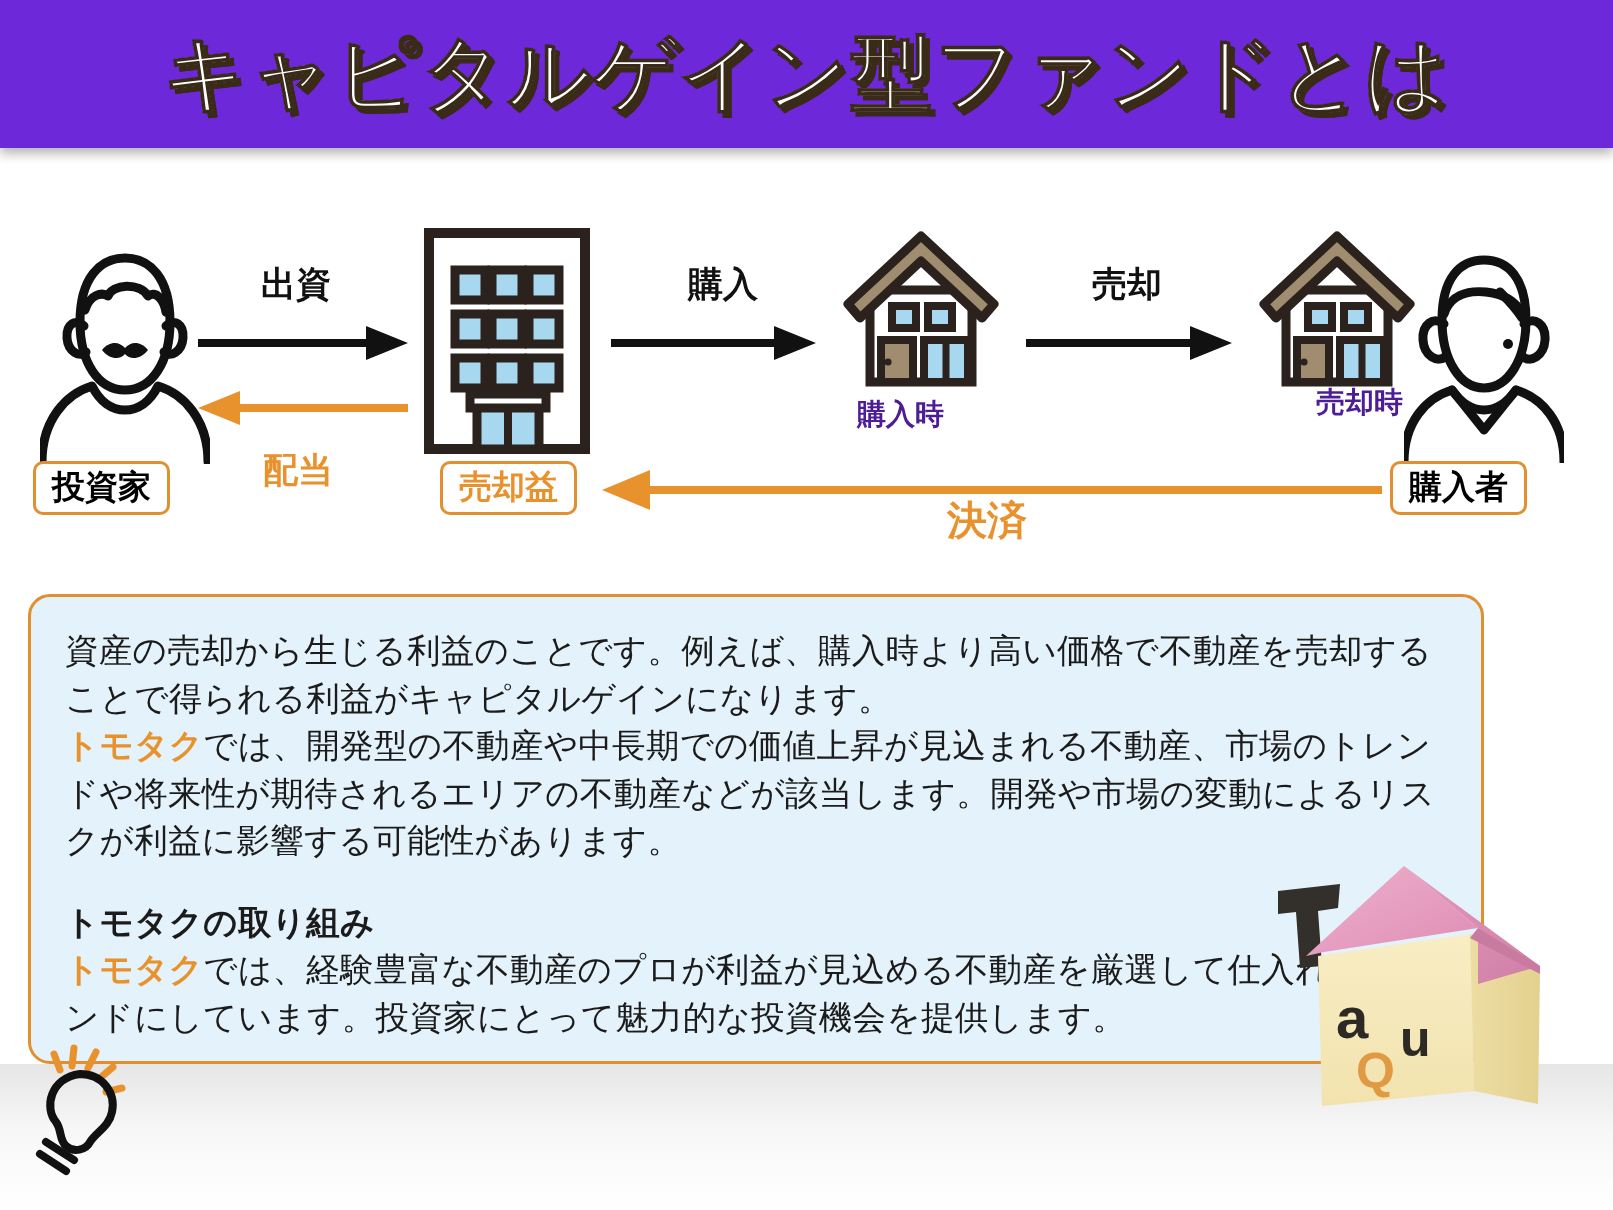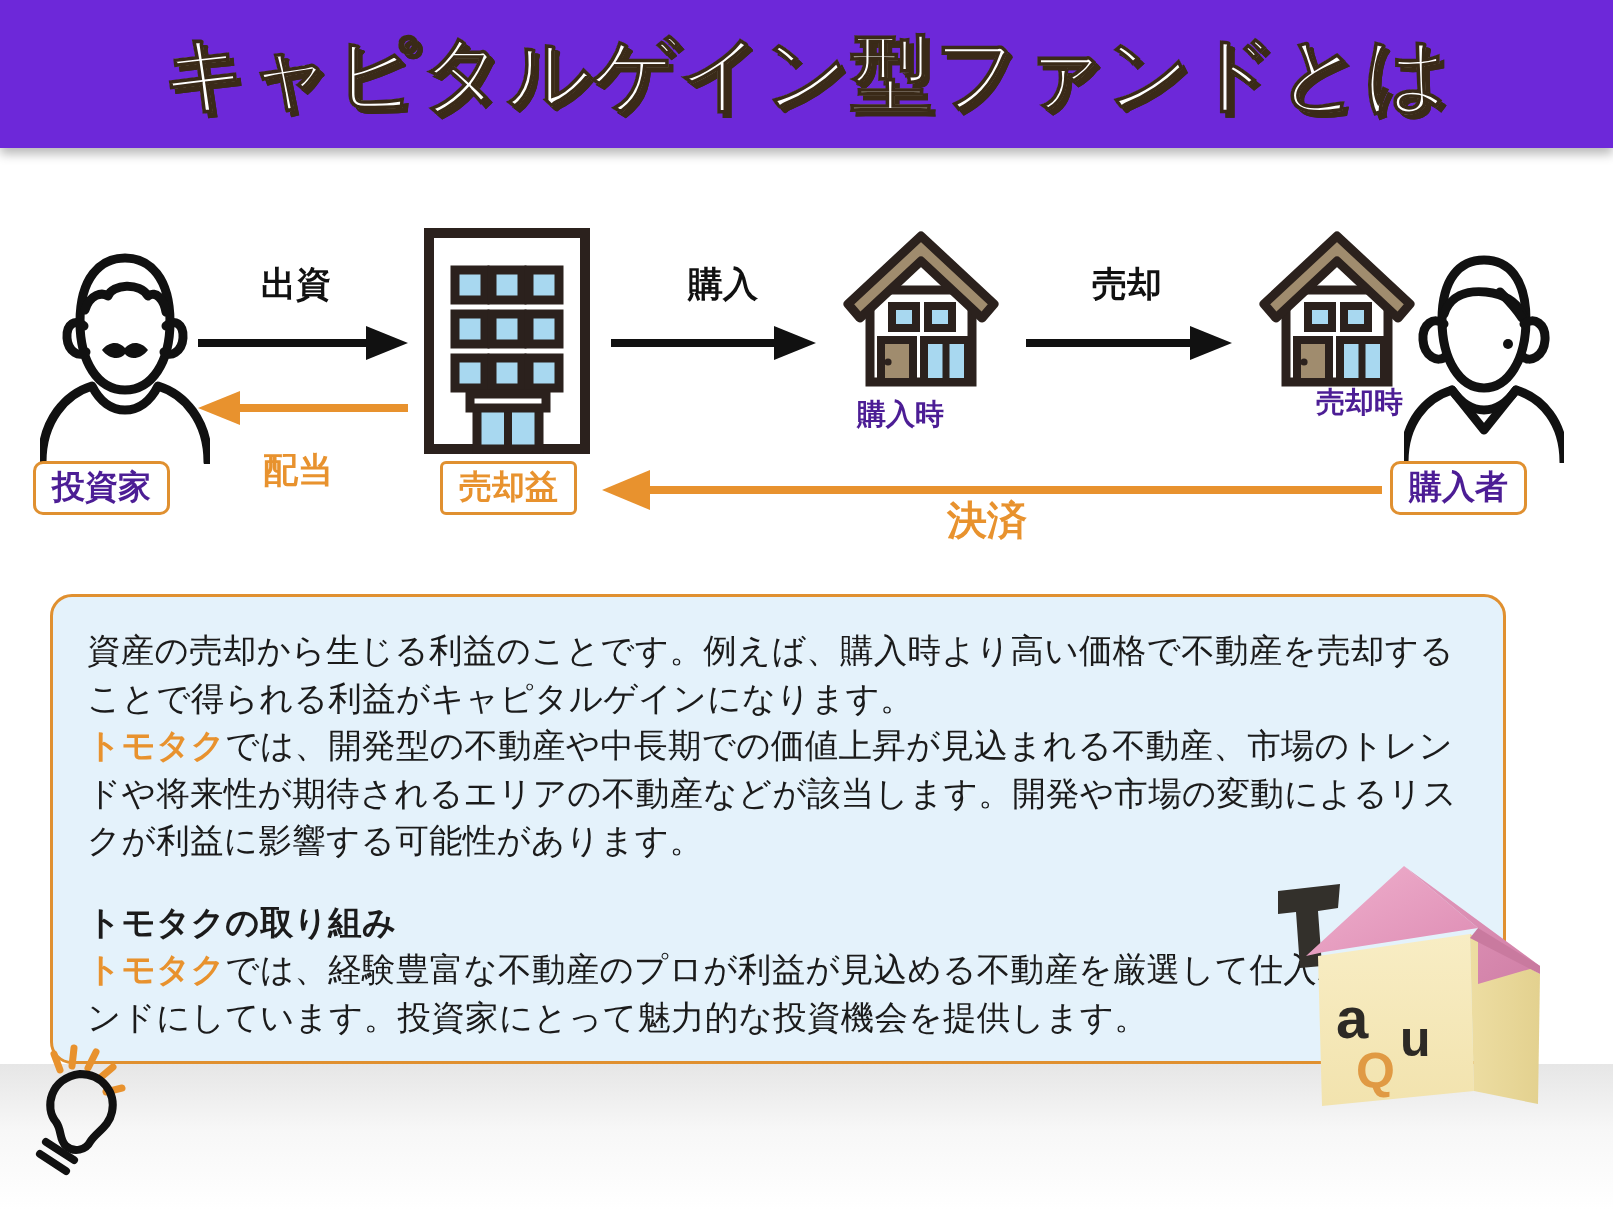--- a/index.html
+++ b/index.html
@@ -27,38 +27,37 @@
   
   .diagram{position:absolute;left:0;top:148px;width:1613px;height:430px;}
   .node{position:absolute;}
   .pill{
     position:absolute;
     border:3px solid #E09030;border-radius:10px;background:#fff;
     padding:6px 16px 9px 16px;
     font-size:33px;font-weight:bold;line-height:1;
     white-space:nowrap;
   }
-  .pill.black{color:#4c1d95;}
-  .pill.orange{color:#E8922E;border-radius:6px;}
+  .pill.black{color:#000000;}
+  .pill.orange{color:#E8922E;}
   .flowlabel{
     position:absolute;font-size:35px;font-weight:bold;white-space:nowrap;line-height:1;
   }
   .flowlabel.black{color:#111;}
   .flowlabel.orange{color:#E8922E;}
   .caption{
     position:absolute;font-size:29px;font-weight:bold;color:#4c1d95;white-space:nowrap;line-height:1;
   }
   
   .infobox{
     position:absolute;left:28px;top:594px;width:1456px;height:470px;
     background:#E4F2FB;border:3px solid #E09030;border-radius:22px;
     box-sizing:border-box;
     padding:30px 34px 20px 34px;
     z-index:2;
-    margin-left:22px;
   }
   .infobox p{
     margin:0;font-size:33.5px;line-height:1.42;color:#1b1b1b;
     font-family:"Liberation Sans","DejaVu Sans",sans-serif;
     letter-spacing:.3px;
   }
   .brand{color:#E8922E;font-weight:bold;}
   .subhead{color:#E8922E;font-weight:bold;font-size:33.5px;line-height:1.42;margin:0;}
   .gap{height:34px;}
   

